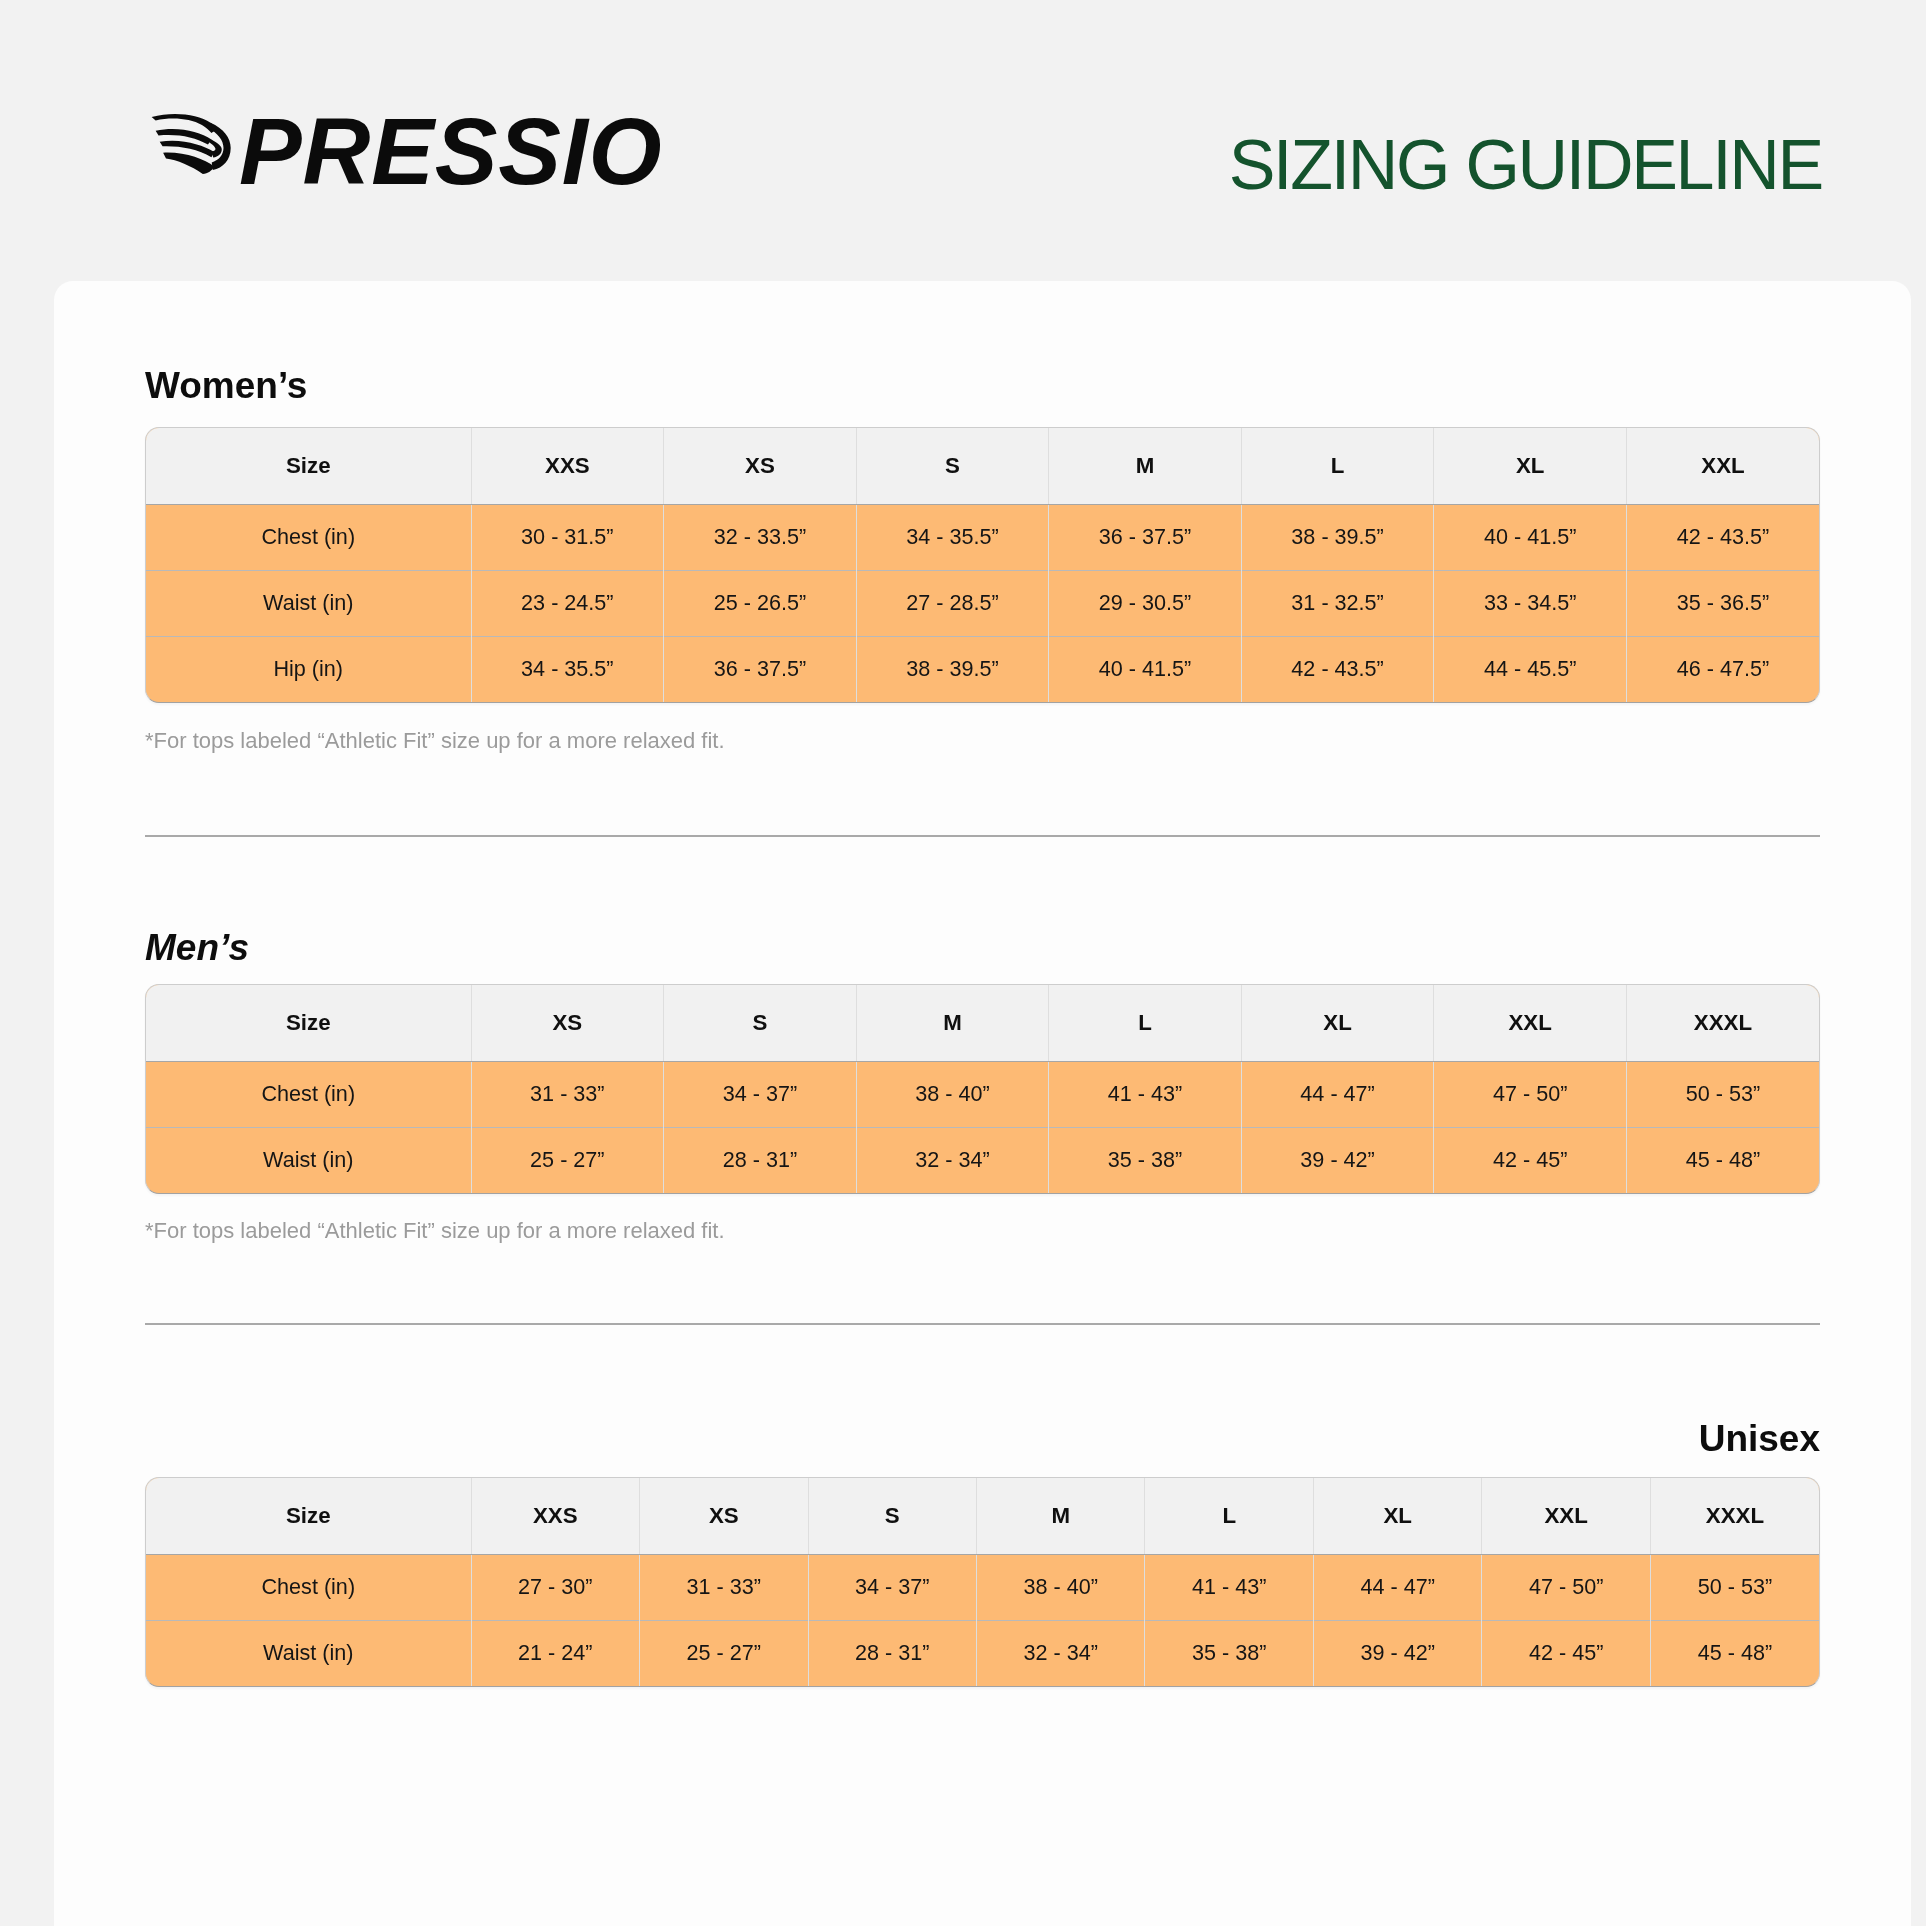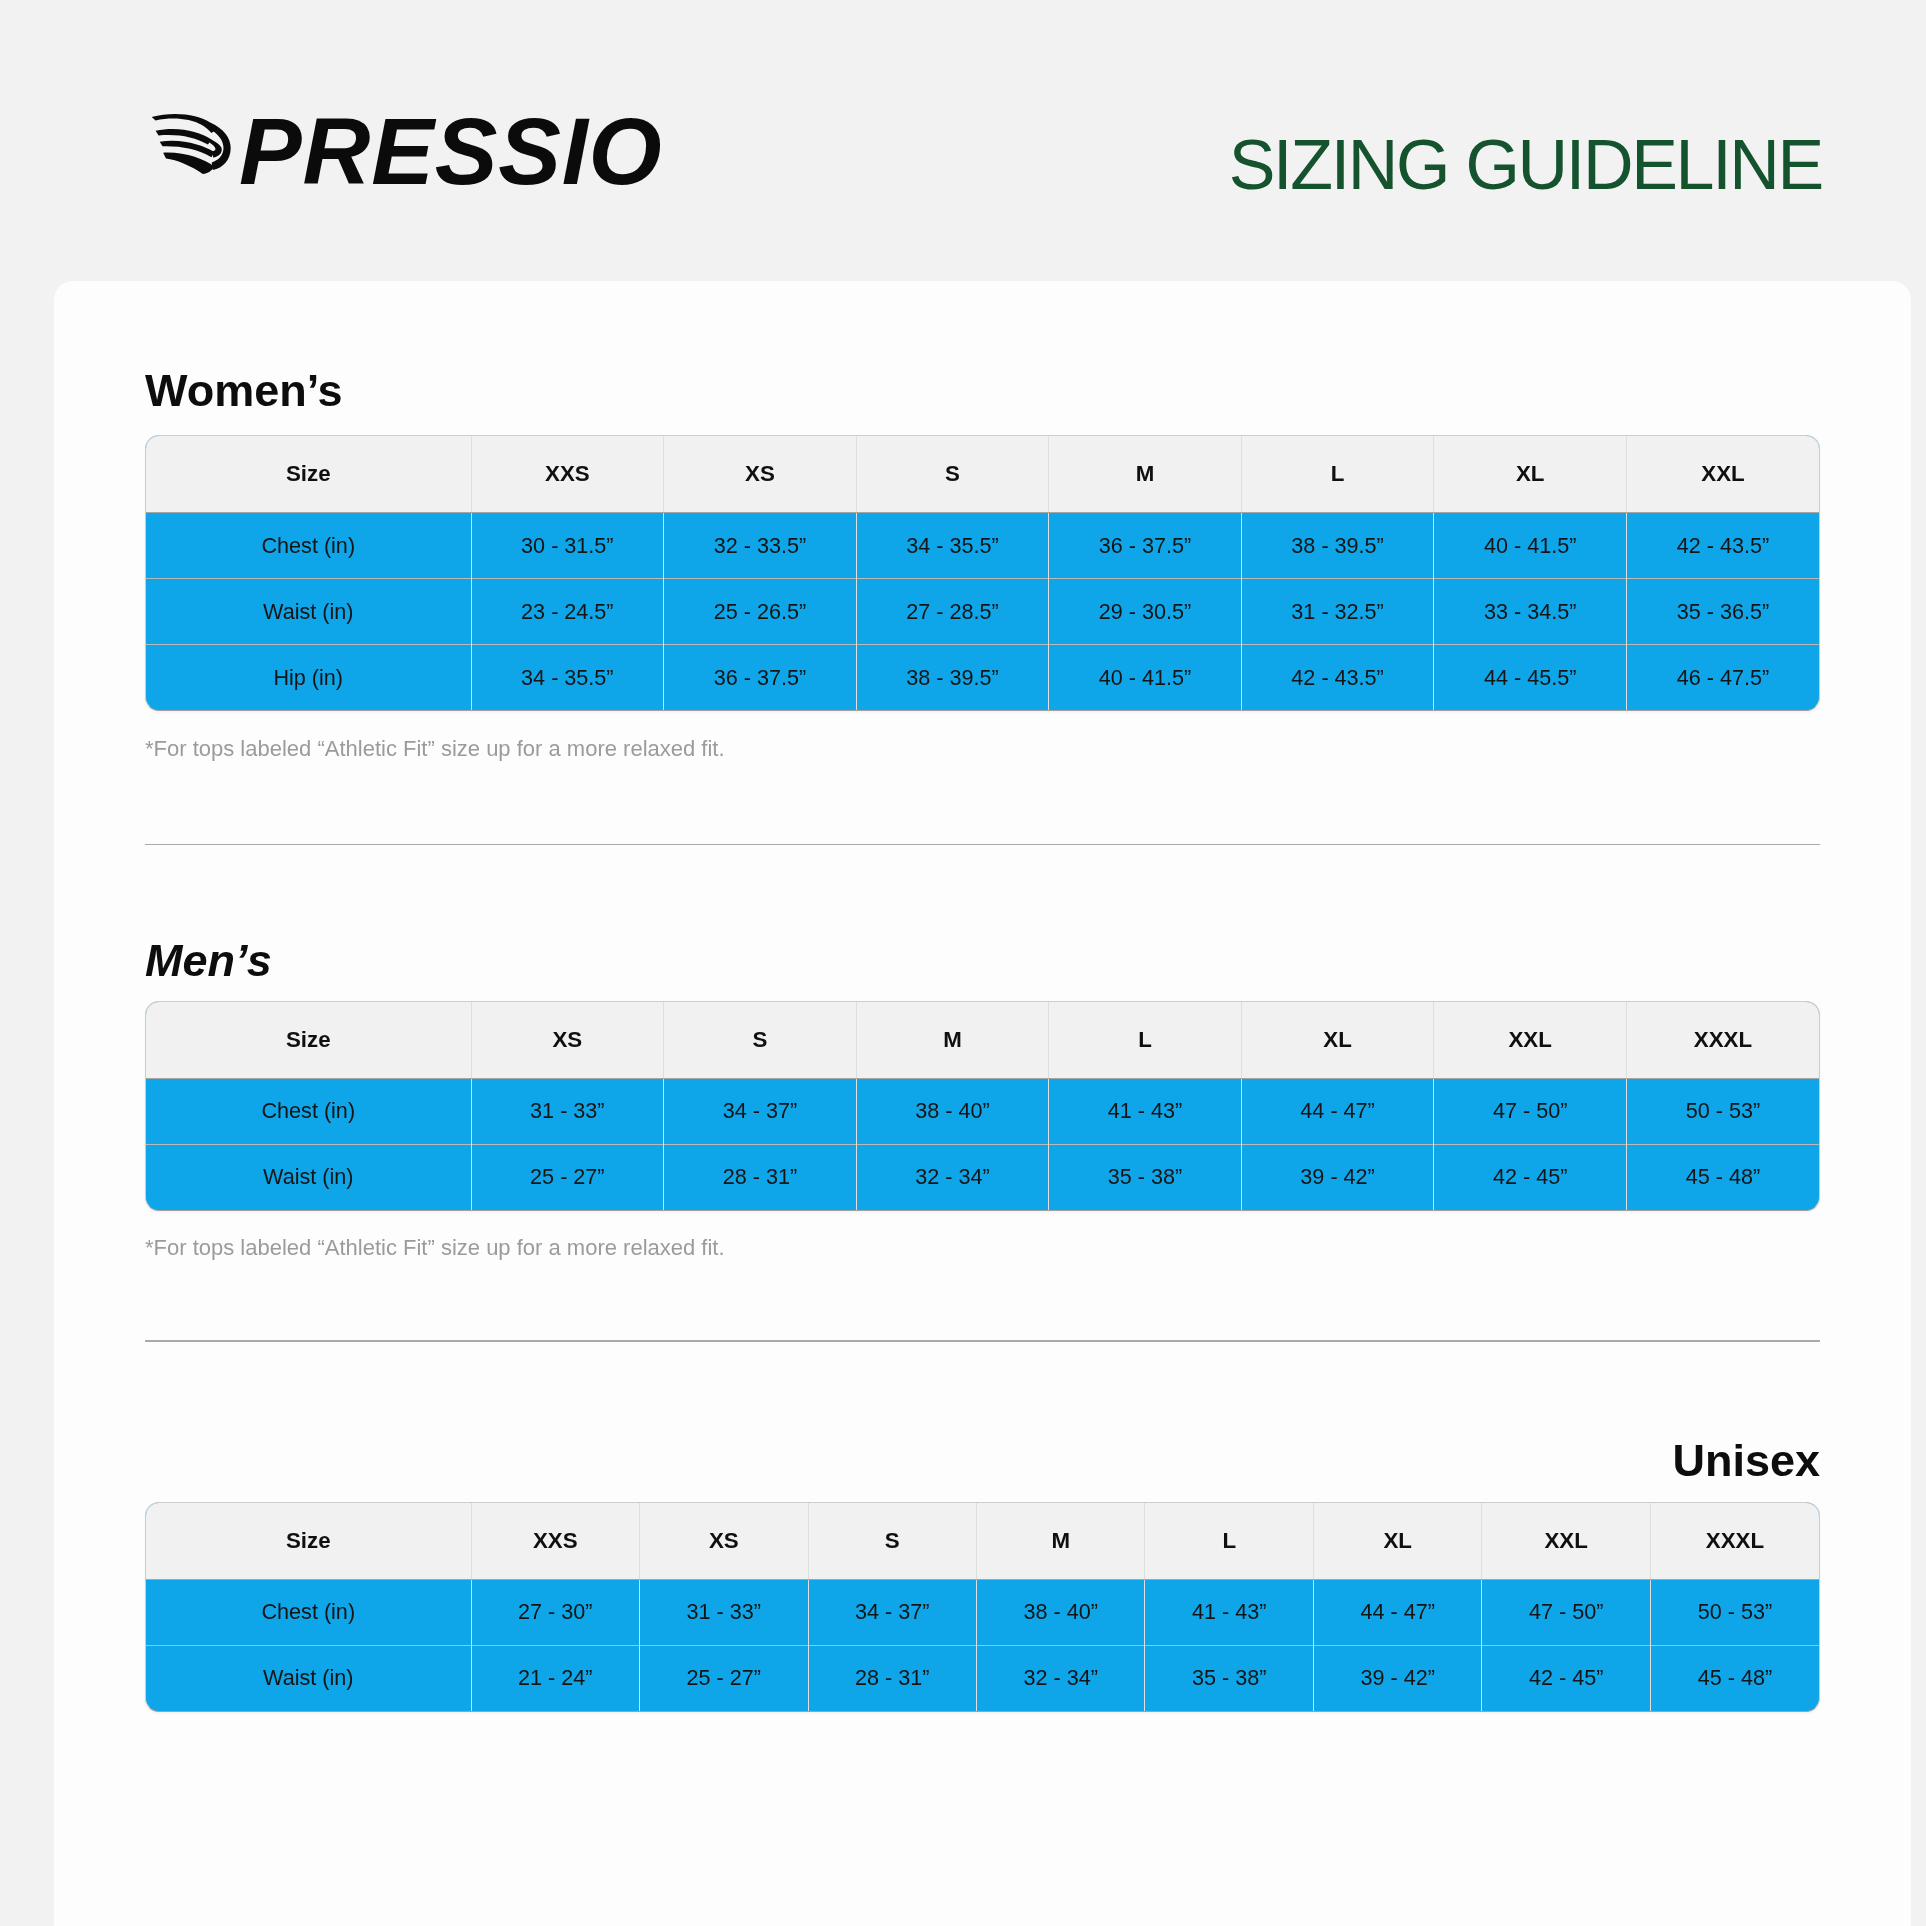--- a/index.html
+++ b/index.html
@@ -30,32 +30,32 @@
 
   
   .card{
     position:absolute; left:54px; top:281px;
     width:1857px; height:2196px;
     background:#fdfdfd; border-radius:19px;
     box-sizing:border-box; padding:86px 91px 0 91px;
   }
 
   .section-heading{
-    margin:0; font-size:45px; font-weight:800;
+    margin:0; font-size:37px; font-weight:800;
     line-height:1.05; letter-spacing:0; color:#0d0d0d;
   }
 
   
   .table-card{
     margin-top:21px;
     border:0.8px solid #cdcdcd;
     border-bottom:1.9px solid #a2a2a2;
     border-radius:14px;
     overflow:hidden;
-    background:#0ea5e9;
+    background:#fdba74;
     box-shadow:0 1.5px 2.3px rgba(0,0,0,0.04);
   }
   table{ width:100%; border-collapse:collapse; table-layout:fixed; }
   th,td{ text-align:center; vertical-align:middle; padding:0; }
   th{
     height:76px; background:#f1f1f1;
     font-size:22.3px; font-weight:700; color:#101010;
     border-bottom:1.5px solid #a6a6a6;
     border-left:0.8px solid #dedede;
   }

